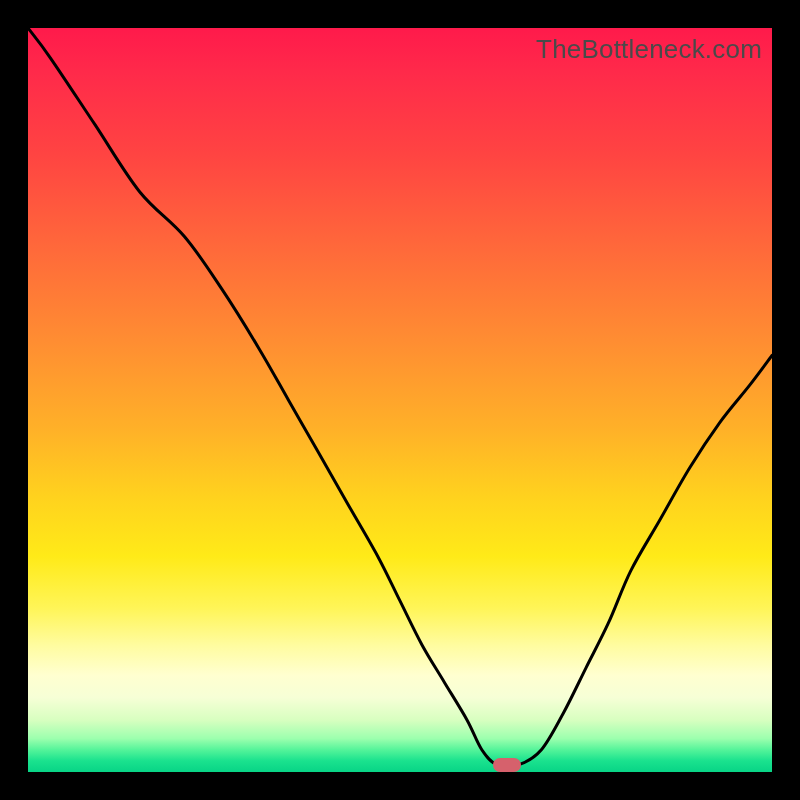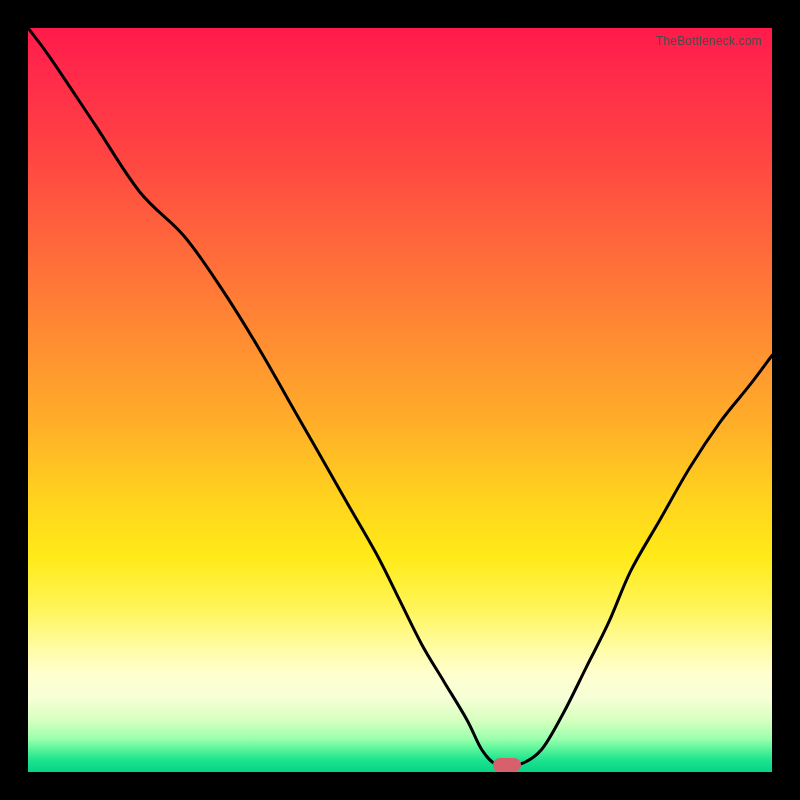--- a/index.html
+++ b/index.html
@@ -41,21 +41,21 @@
       #55f49a 97%,
       #1ae28e 98.5%,
       #08d486 100%
     );
   }
   .watermark {
     position: absolute;
     top: 6px;
     right: 10px;
     color: #4a4a4a;
-    font-size: 12px;
+    font-size: 26px;
     font-weight: 500;
     letter-spacing: 0.2px;
     z-index: 5;
   }
   svg.curve {
     position: absolute;
     left: 0;
     top: 0;
     width: 744px;
     height: 744px;

